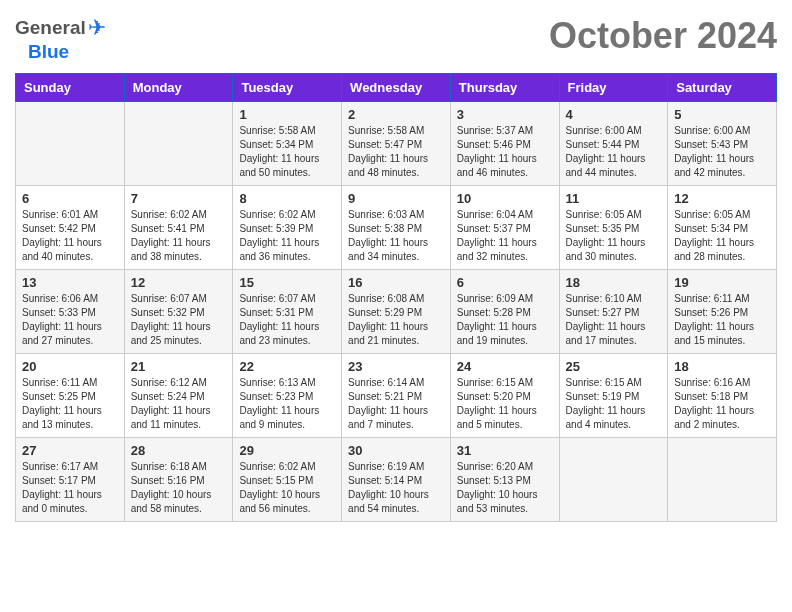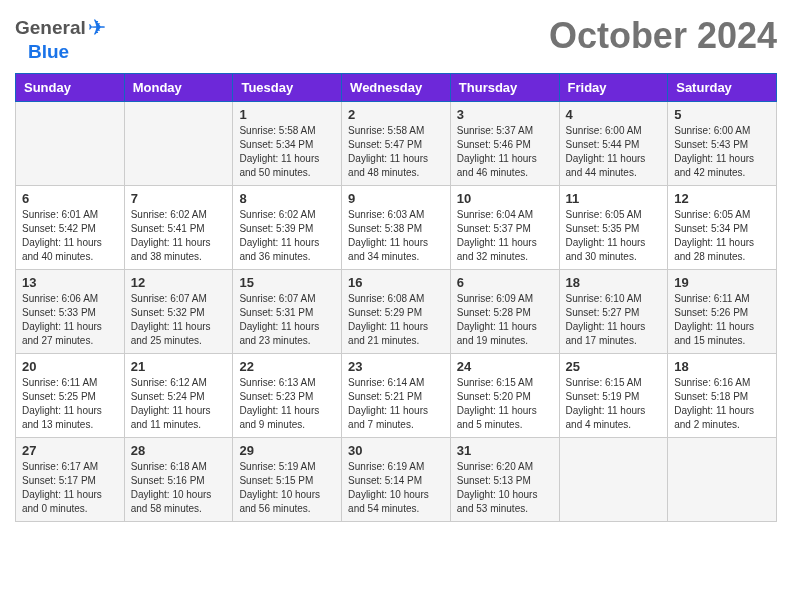--- a/index.html
+++ b/index.html
@@ -292,21 +292,21 @@
 Daylight: 11 hours and 0 minutes.</div>
         </td>
         <td>
           <span class="day-number">28</span>
           <div class="day-info">Sunrise: 6:18 AM
 Sunset: 5:16 PM
 Daylight: 10 hours and 58 minutes.</div>
         </td>
         <td>
           <span class="day-number">29</span>
-          <div class="day-info">Sunrise: 5:19 AM
+          <div class="day-info">Sunrise: 6:02 AM
 Sunset: 5:15 PM
 Daylight: 10 hours and 56 minutes.</div>
         </td>
         <td>
           <span class="day-number">30</span>
           <div class="day-info">Sunrise: 6:19 AM
 Sunset: 5:14 PM
 Daylight: 10 hours and 54 minutes.</div>
         </td>
         <td>

